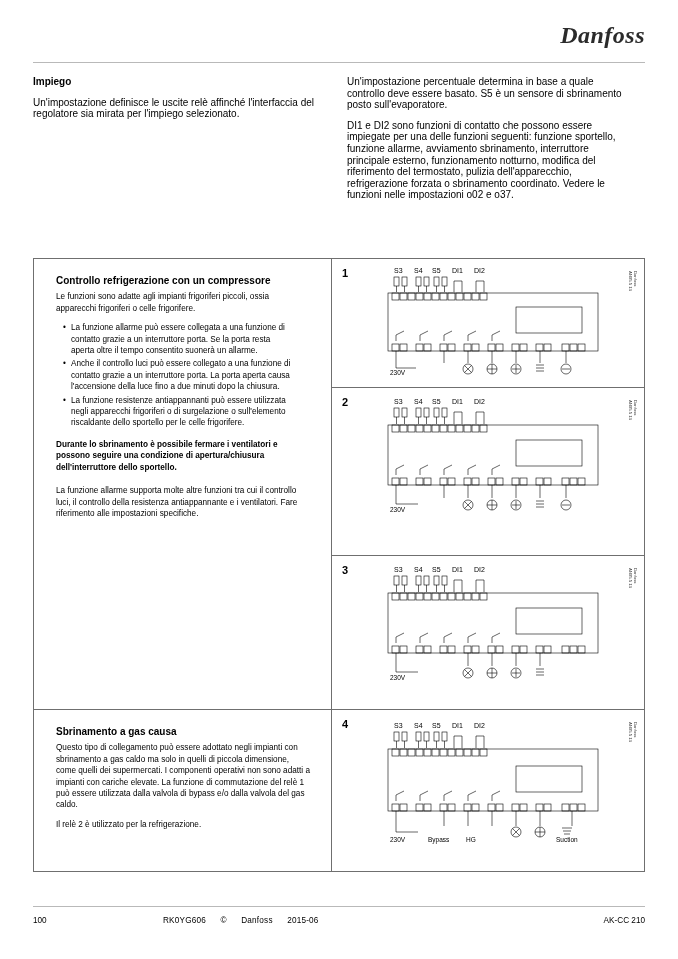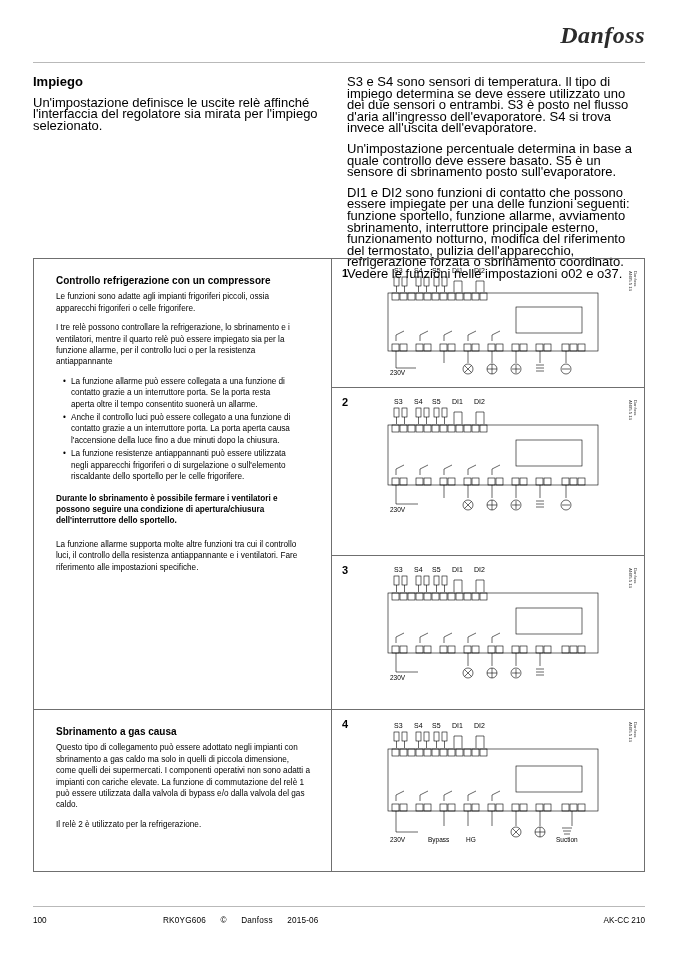--- a/index.html
+++ b/index.html
@@ -55,21 +55,21 @@
   .intro {
     position: absolute;
     top: 76px;
     left: 33px;
     right: 33px;
     display: flex;
     gap: 28px;
   }
   .intro-col {
     width: 286px;
-    font-size: 13px;
+    font-size: 10px;
     line-height: 11.6px;
     color: #000;
   }
   .intro-col p { margin: 0 0 9px 0; }
   .intro-col p:last-child { margin-bottom: 0; }
   .bold { font-weight: bold; }
 
   
   .frame {
     position: absolute;
@@ -204,39 +204,37 @@
     <div class="logo">Danfoss</div>
   </div>
   <div class="header-rule"></div>
 
   <div class="intro">
     <div class="intro-col">
       <p class="bold">Impiego</p>
       <p>Un'impostazione definisce le uscite relè affinché l'interfaccia del regolatore sia mirata per l'impiego selezionato.</p>
     </div>
     <div class="intro-col">
-      <p>S3 e S4 sono sensori di temperatura. Il tipo di impiego determina se deve essere utilizzato uno dei due sensori o entrambi. S3 è posto nel flusso d'aria all'ingresso dell'evaporatore. S4 si trova invece all'uscita dell'evaporatore.</p>
       <p>Un'impostazione percentuale determina in base a quale controllo deve essere basato. S5 è un sensore di sbrinamento posto sull'evaporatore.</p>
       <p>DI1 e DI2 sono funzioni di contatto che possono essere impiegate per una delle funzioni seguenti: funzione sportello, funzione allarme, avviamento sbrinamento, interruttore principale esterno, funzionamento notturno, modifica del riferimento del termostato, pulizia dell'apparecchio, refrigerazione forzata o sbrinamento coordinato. Vedere le funzioni nelle impostazioni o02 e o37.</p>
     </div>
   </div>
 
   <div class="frame">
     <div class="frame-inner">
       <div class="vdiv"></div>
 
       <div class="hdiv-right" style="top:128px;"></div>
       <div class="hdiv-right" style="top:296px;"></div>
 
       <div class="hdiv" style="top:450px;"></div>
 
       <div class="text-cell" style="top:0;">
         <h3>Controllo refrigerazione con un compressore</h3>
         <p>Le funzioni sono adatte agli impianti frigoriferi piccoli, ossia apparecchi frigoriferi o celle frigorifere.</p>
-        <p>I tre relè possono controllare la refrigerazione, lo sbrinamento e i ventilatori, mentre il quarto relè può essere impiegato sia per la funzione allarme, per il controllo luci o per la resistenza antiappannante</p>
         <ul>
           <li>La funzione allarme può essere collegata a una funzione di contatto grazie a un interruttore porta. Se la porta resta aperta oltre il tempo consentito suonerà un allarme.</li>
           <li>Anche il controllo luci può essere collegato a una funzione di contatto grazie a un interruttore porta. La porta aperta causa l'accensione della luce fino a due minuti dopo la chiusura.</li>
           <li>La funzione resistenze antiappannanti può essere utilizzata negli apparecchi frigoriferi o di surgelazione o sull'elemento riscaldante dello sportello per le celle frigorifere.</li>
         </ul>
         <p style="margin-top:10px;font-weight:bold;">Durante lo sbrinamento è possibile fermare i ventilatori e possono seguire una condizione di apertura/chiusura dell'interruttore dello sportello.</p>
         <p style="margin-top:12px;">La funzione allarme supporta molte altre funzioni tra cui il controllo luci, il controllo della resistenza antiappannante e i ventilatori. Fare riferimento alle impostazioni specifiche.</p>
       </div>
 
       <div class="text-cell" style="top:451px;">

